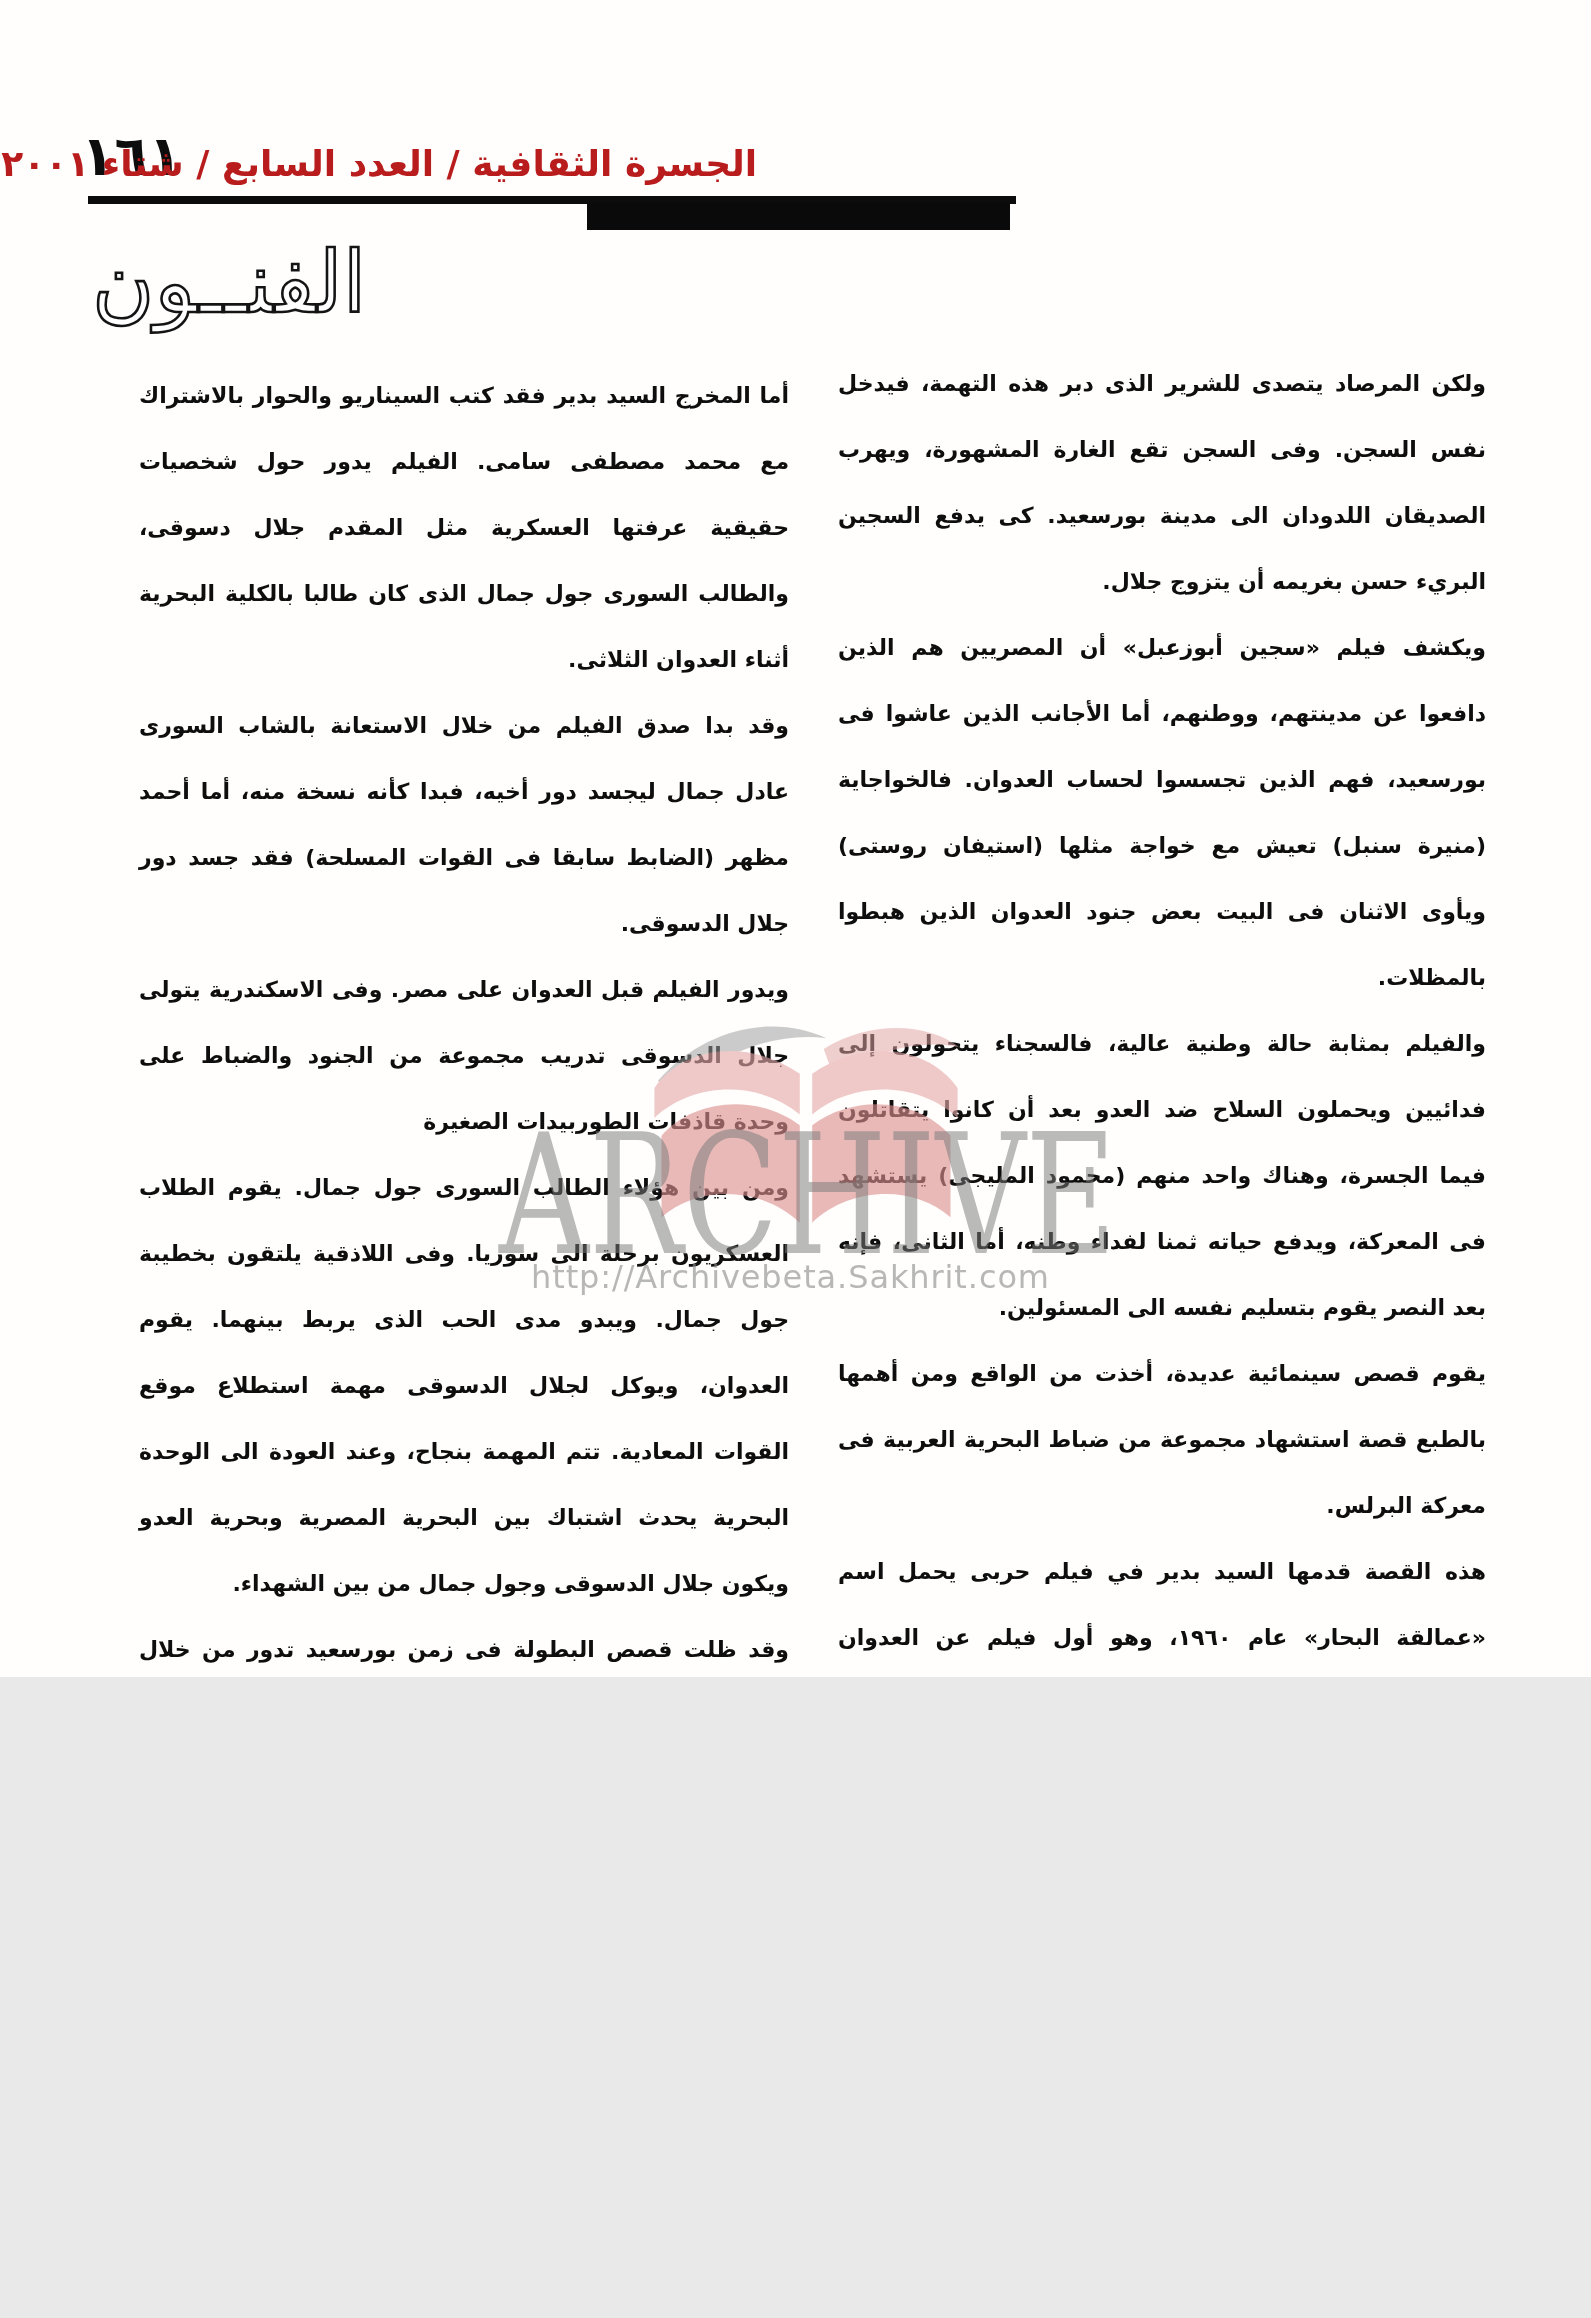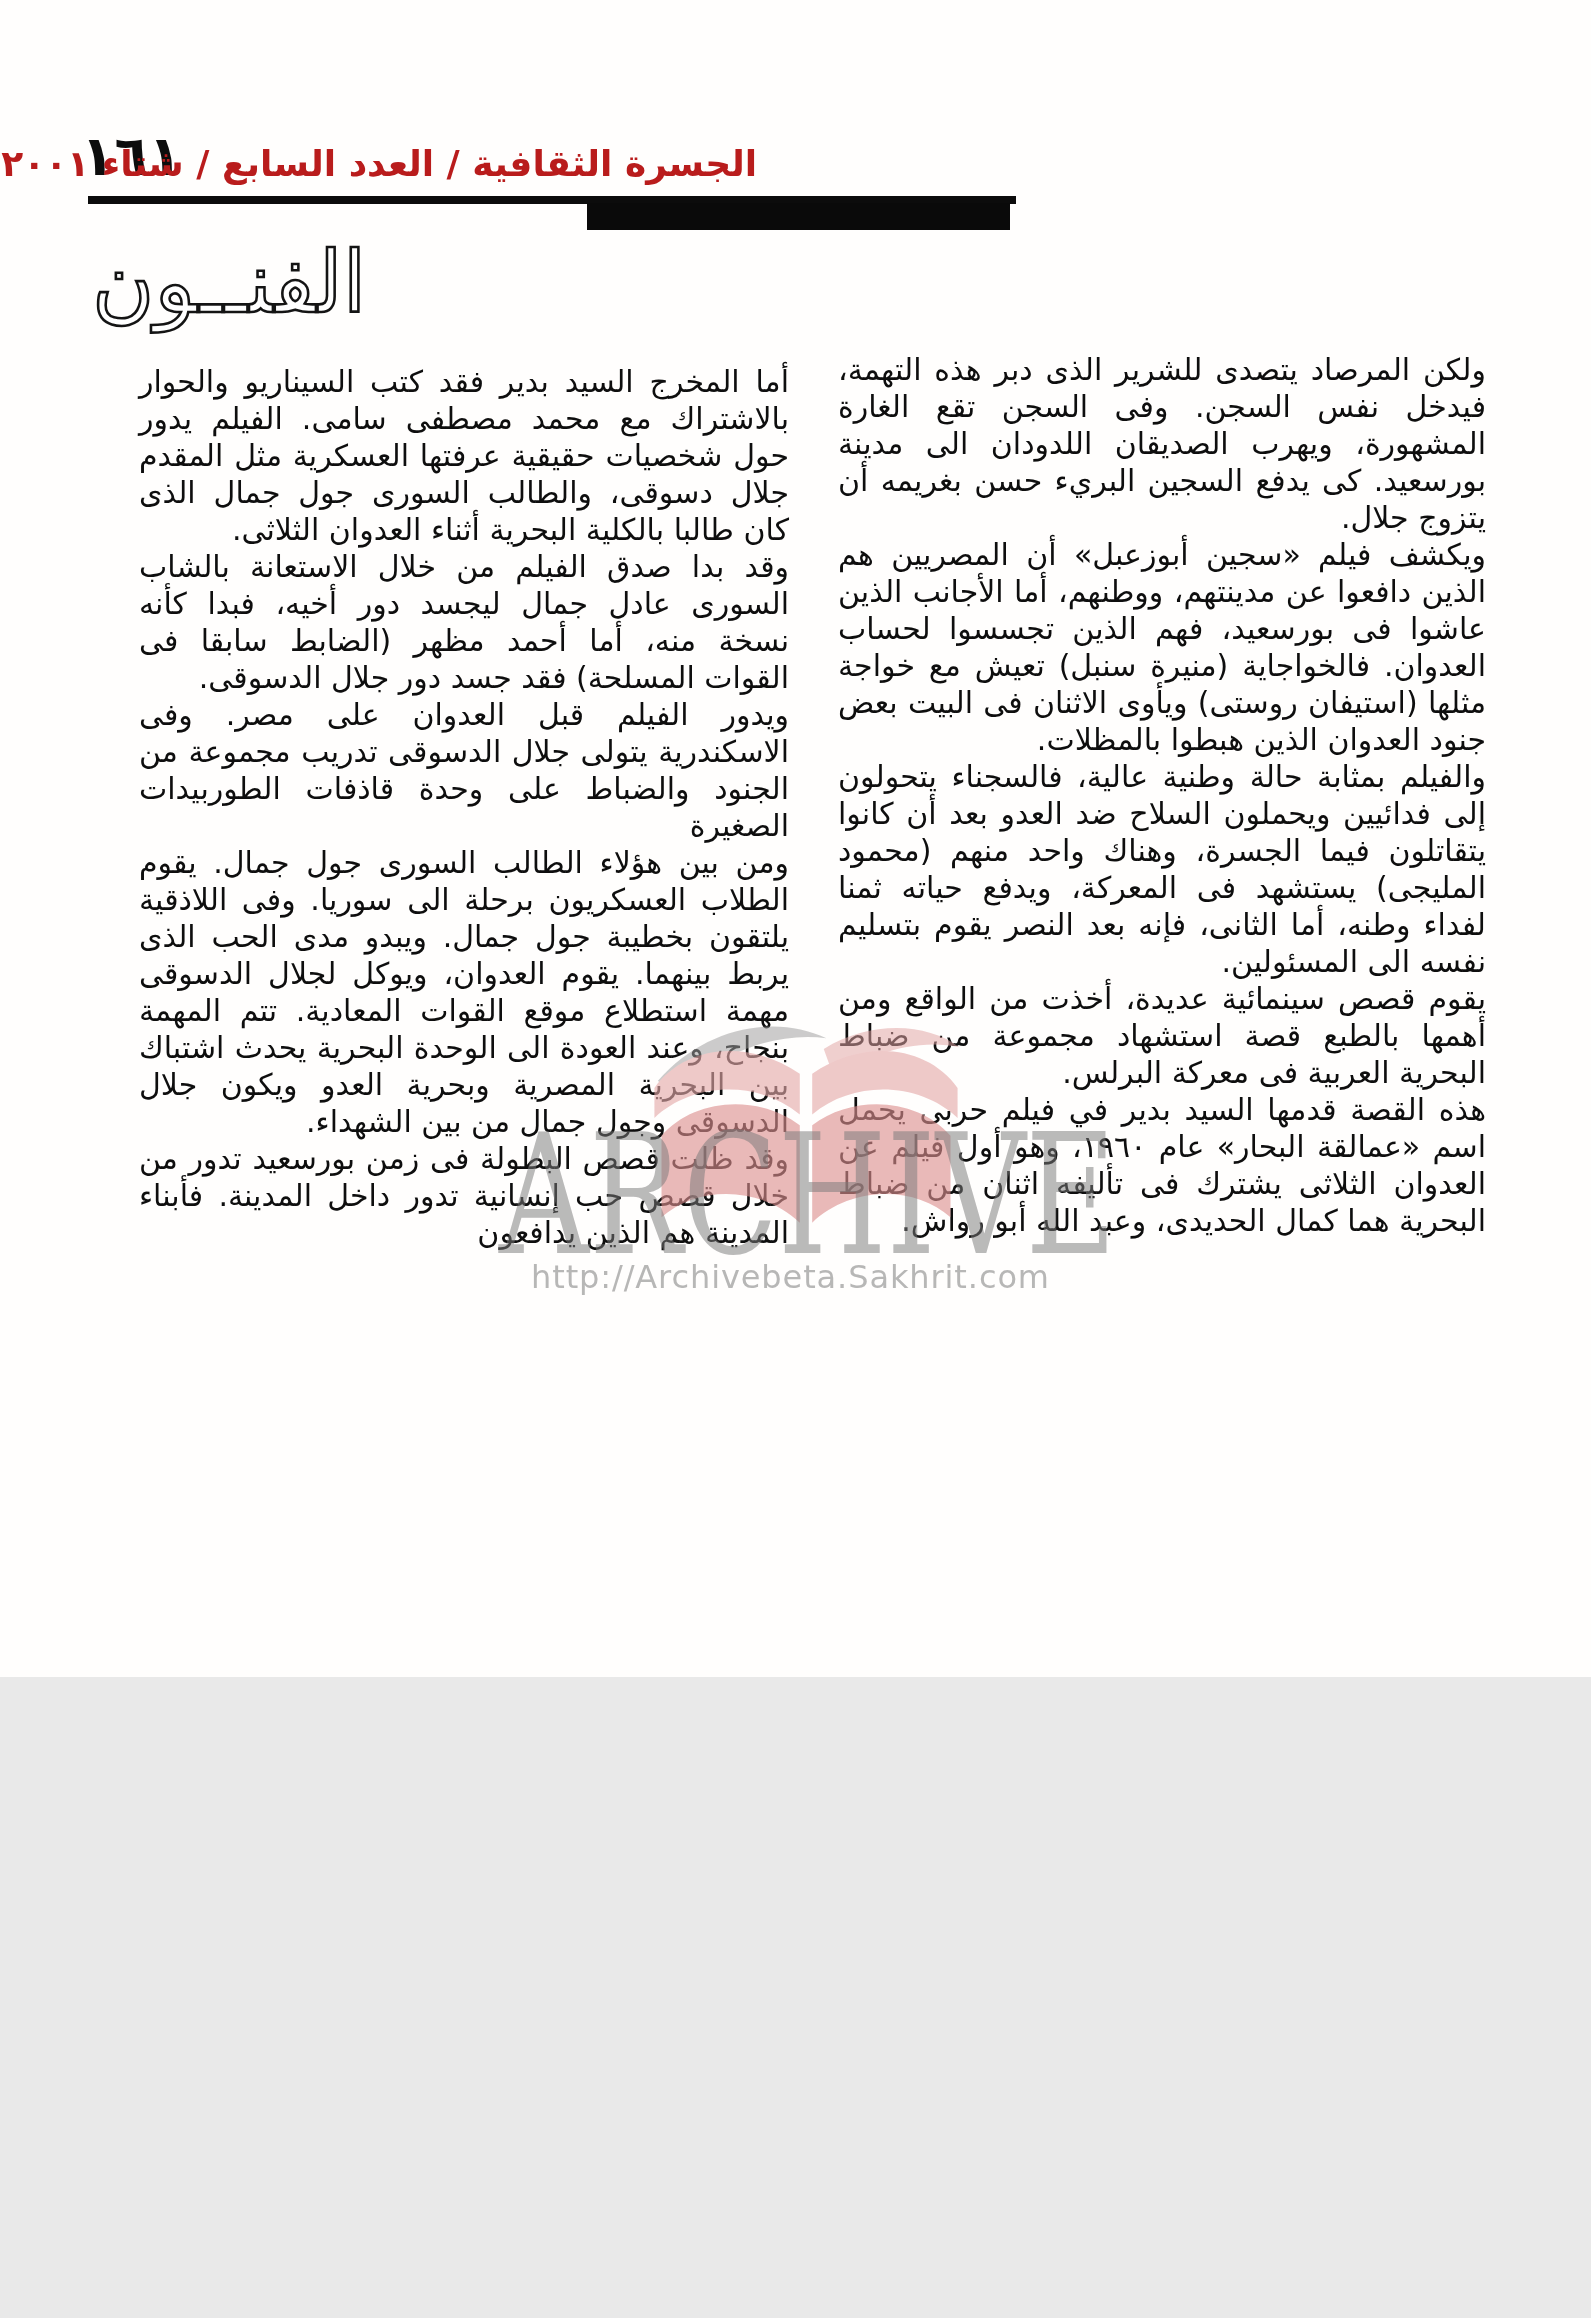--- a/index.html
+++ b/index.html
@@ -35,22 +35,22 @@
     direction:rtl;white-space:nowrap;
     font-size:85px;font-weight:normal;line-height:1.1;
     color:#ffffff;
     -webkit-text-stroke:2.6px #141414;
     text-shadow:0 0 0.9px #141414;
   }
   
   .col{
     position:absolute;
     direction:rtl;
-    font-size:30px;font-weight:normal;
-    line-height:37px;
+    font-size:22px;font-weight:bold;
+    line-height:66px;
     color:#0e0e0e;
     text-align:justify;
   }
   .col p{margin:0;padding:0;}
   .col-right{left:838px;top:351px;width:648px;}
   .col-left{left:139px;top:363px;width:650px;}
   
   .stray{
     position:absolute;left:808px;top:2084px;
     font-size:17.6px;color:#3a3a3a;direction:rtl;

